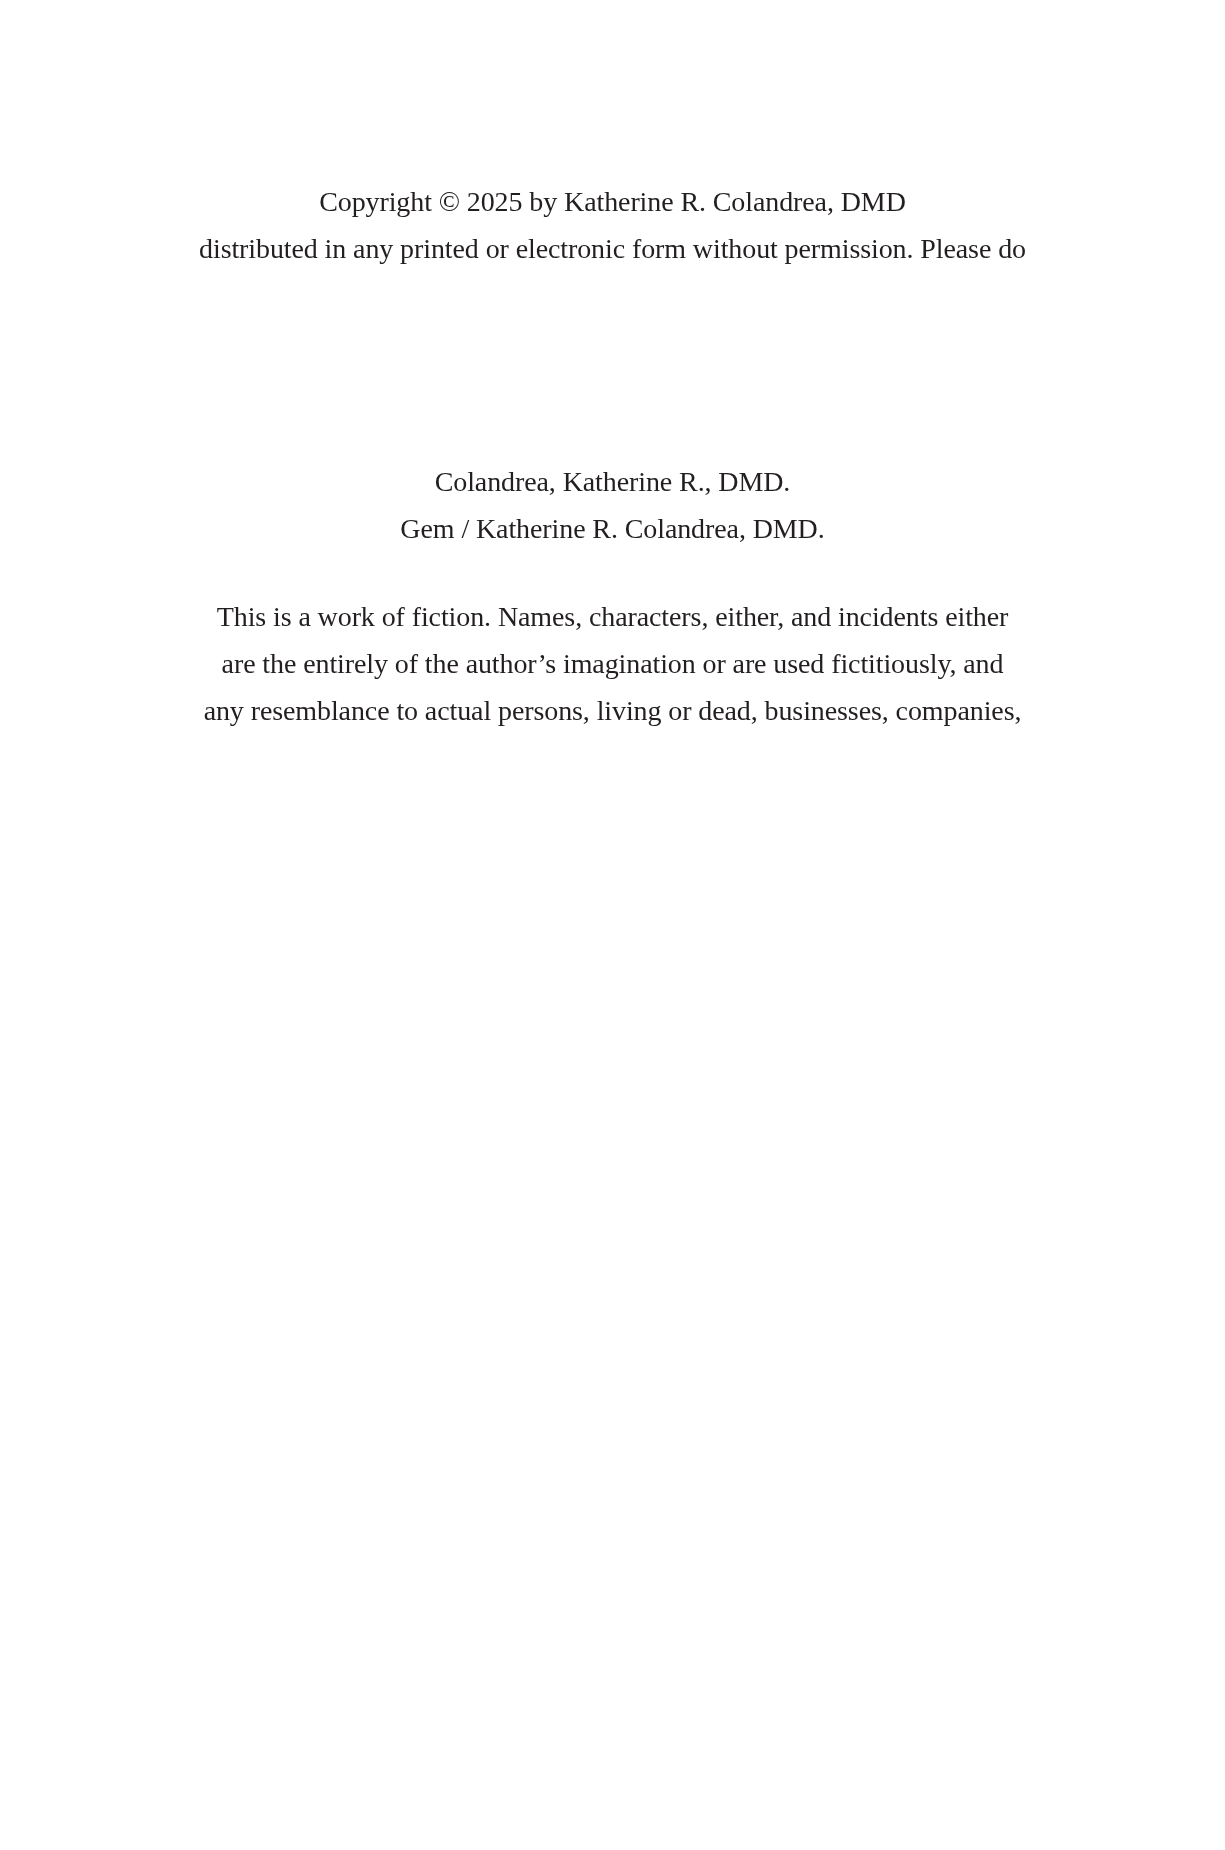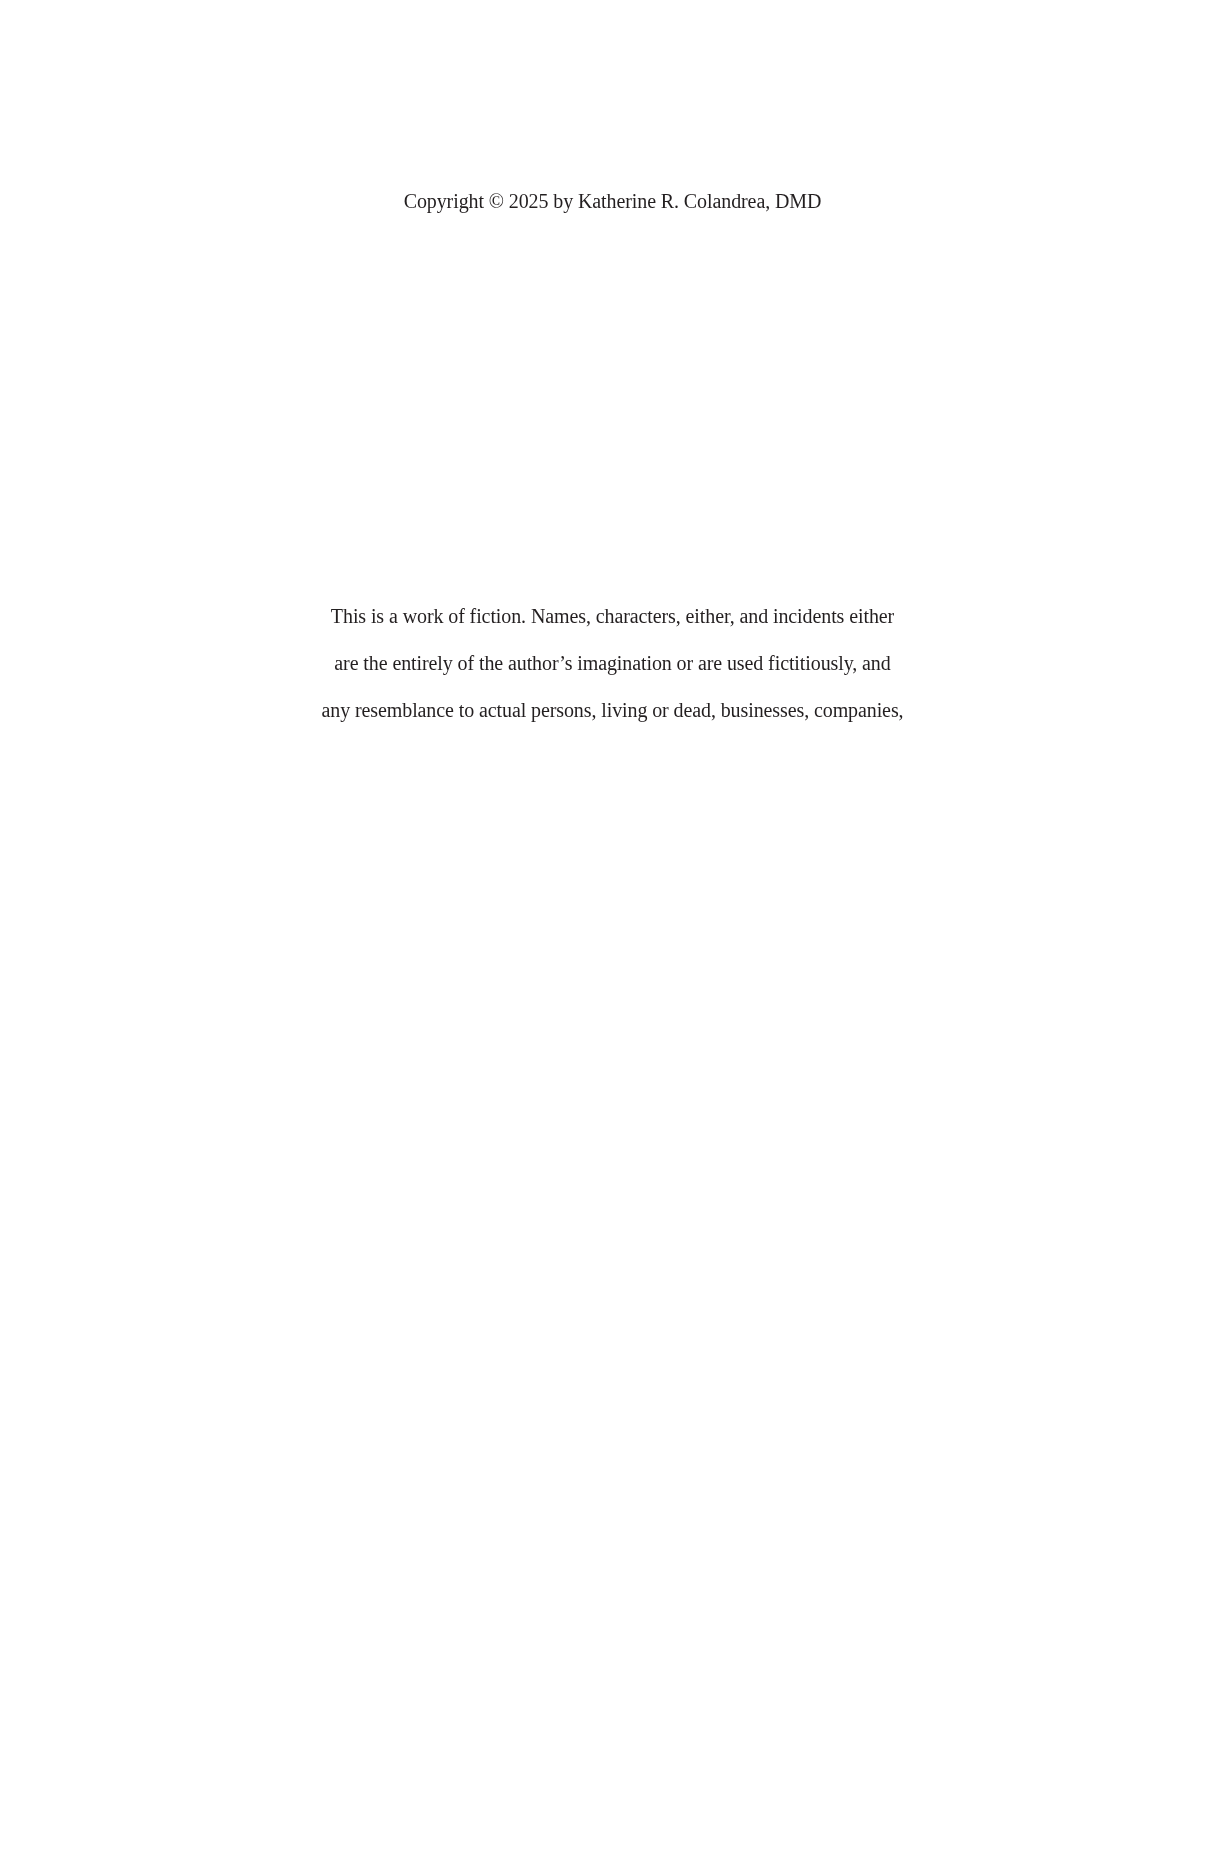--- a/index.html
+++ b/index.html
@@ -25,38 +25,43 @@
   }
   .block {
     position: absolute;
     left: 0;
     width: 1225px;
     text-align: center;
   }
   .line {
     display: block;
     white-space: nowrap;
-    font-size: 20px;
+    font-size: 28px;
     line-height: 47px;
     height: 47px;
     letter-spacing: -0.1px;
   }
   #copyright-block { top: 178px; }
   #cip-block { top: 458px; }
   #fiction-block { top: 593px; }
 </style>
 </head>
 <body>
 
 <div class="page">
 
   <div class="block" id="copyright-block">
     <span class="line">Copyright © 2025 by Katherine R. Colandrea, DMD</span>
+    <span class="line">distributed in any printed or electronic form without permission. Please do</span>
   </div>
 
+  <div class="block" id="cip-block">
+    <span class="line">Colandrea, Katherine R., DMD.</span>
+    <span class="line">Gem / Katherine R. Colandrea, DMD.</span>
+  </div>
 
   <div class="block" id="fiction-block">
     <span class="line">This is a work of fiction. Names, characters, either, and incidents either</span>
     <span class="line">are the entirely of the author’s imagination or are used fictitiously, and</span>
     <span class="line">any resemblance to actual persons, living or dead, businesses, companies,</span>
   </div>
 
 </div>
 
 </body></html>

